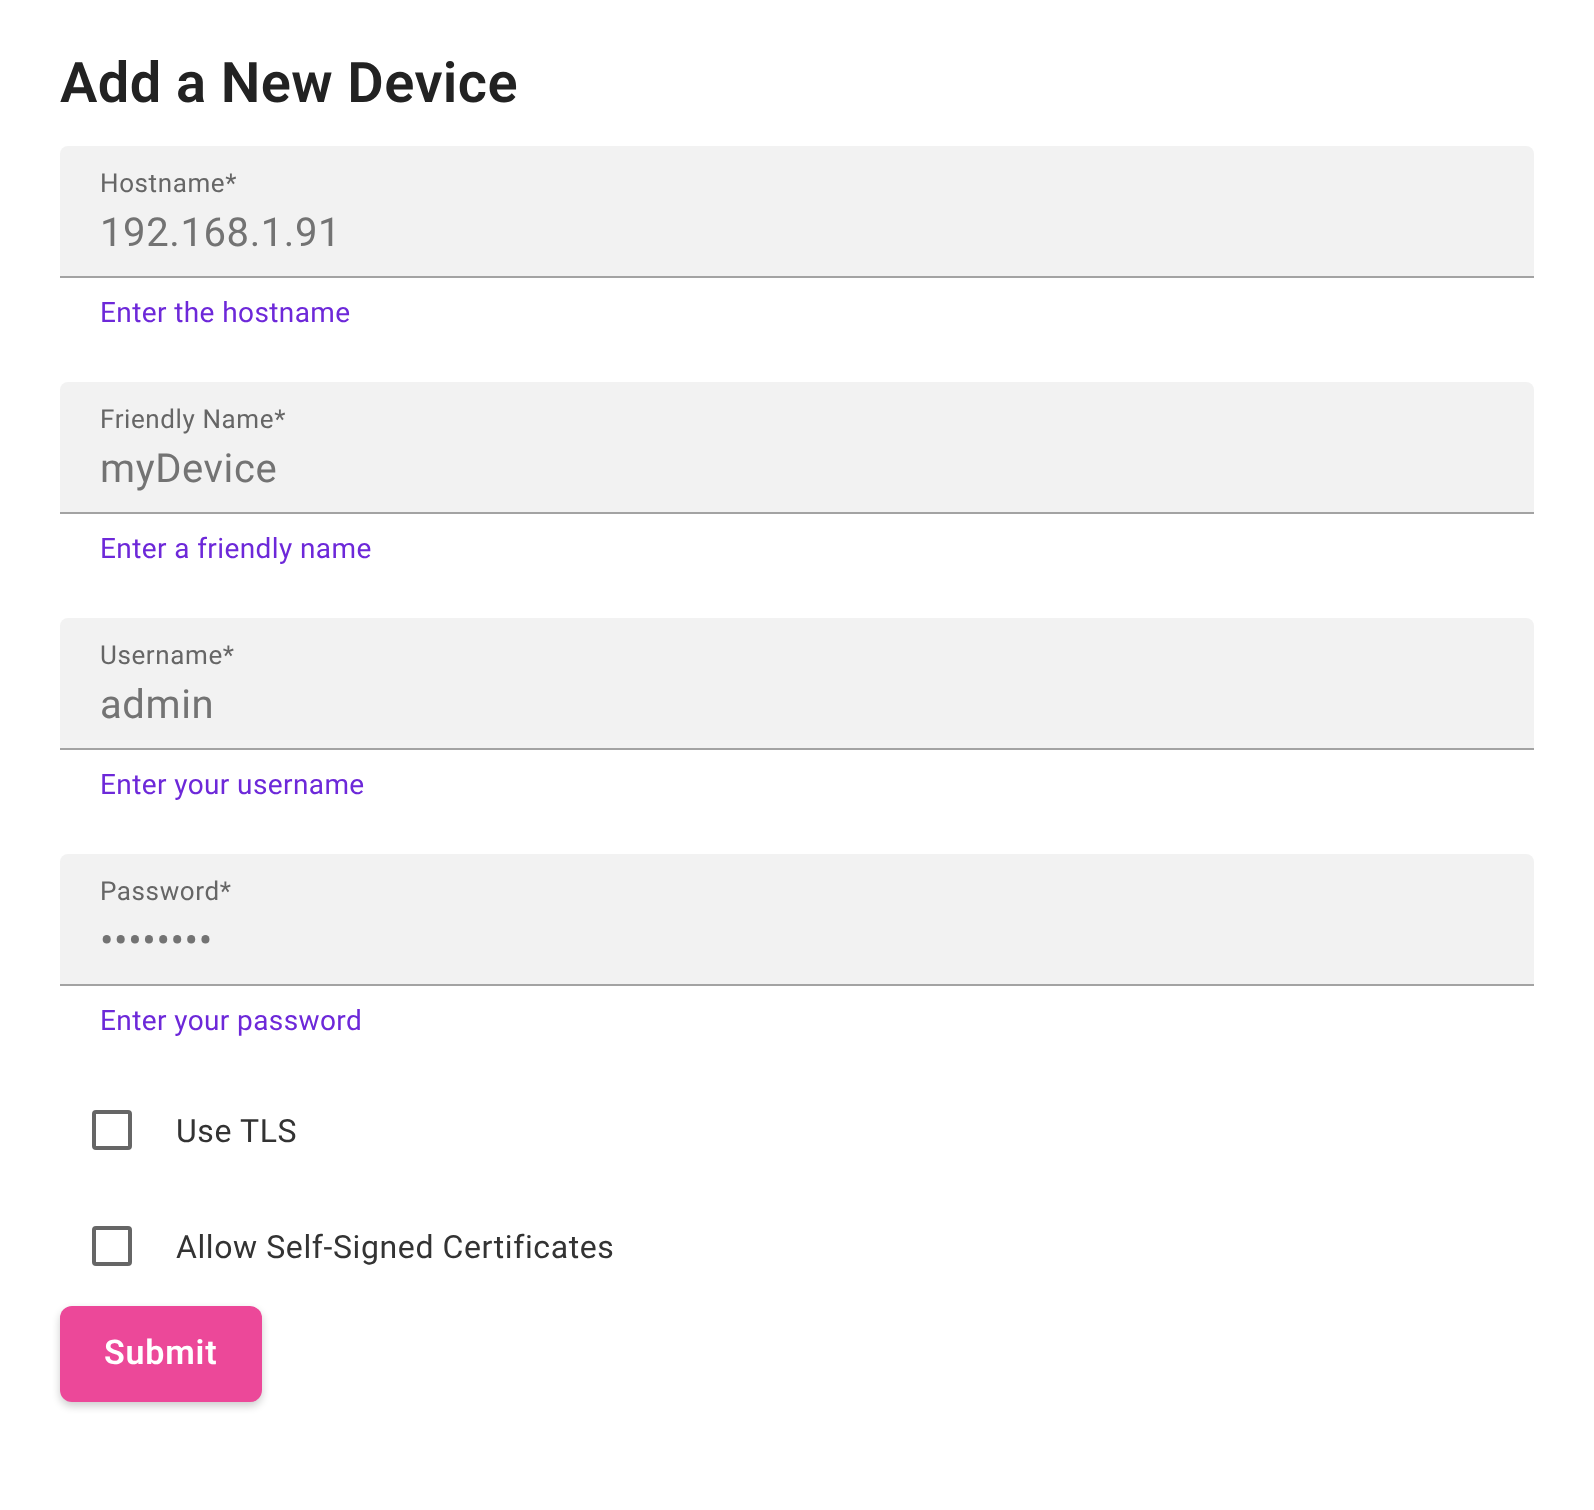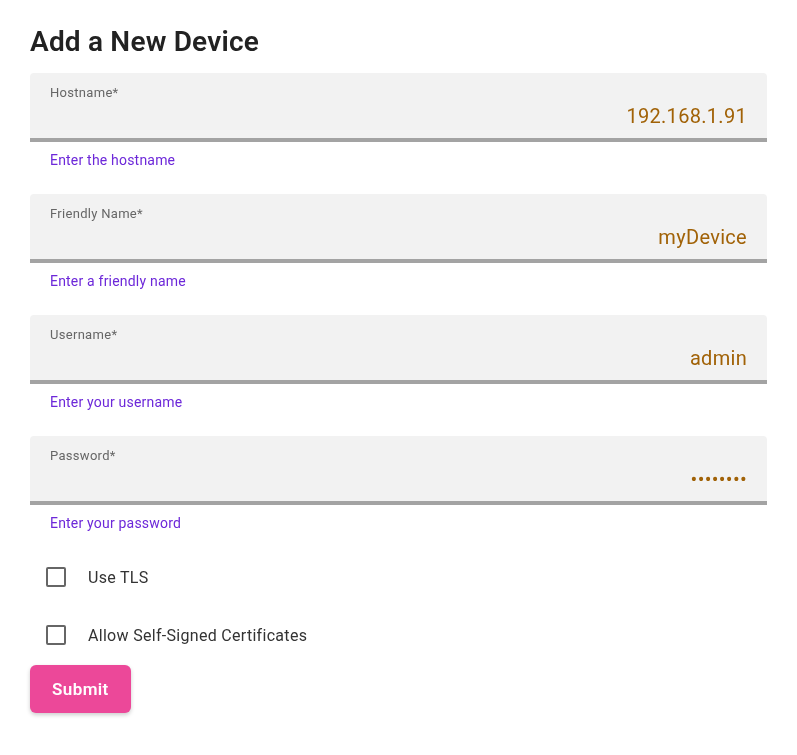--- a/index.html
+++ b/index.html
@@ -19,42 +19,41 @@
       font-weight: 600;
       color: #222;
       margin-bottom: 15px;
       letter-spacing: 0.2px;
     }
     .form-field {
       margin-bottom: 8px;
     }
     .input-wrapper {
       background: #f2f2f2;
-      border-bottom: 4px solid #a3a3a3;
+      border-bottom: 1px solid #a3a3a3;
       padding: 12px 20px 10px 20px;
       border-radius: 4px 4px 0 0;
     }
     .input-label {
       display: block;
       font-size: 13px;
       color: #666;
       letter-spacing: 0.3px;
       margin-bottom: 4px;
     }
     .input-value {
       display: block;
       border: none;
       background: transparent;
       font-size: 20px;
-      color: #a16207;
+      color: #737373;
       width: 100%;
       outline: none;
       letter-spacing: 0.3px;
       font-family: inherit;
-      text-align: right;
     }
     .helper-text {
       font-size: 14px;
       color: #6d28d9;
       padding: 10px 20px 18px 20px;
       letter-spacing: 0.2px;
     }
     .checkbox-row {
       display: flex;
       align-items: center;

